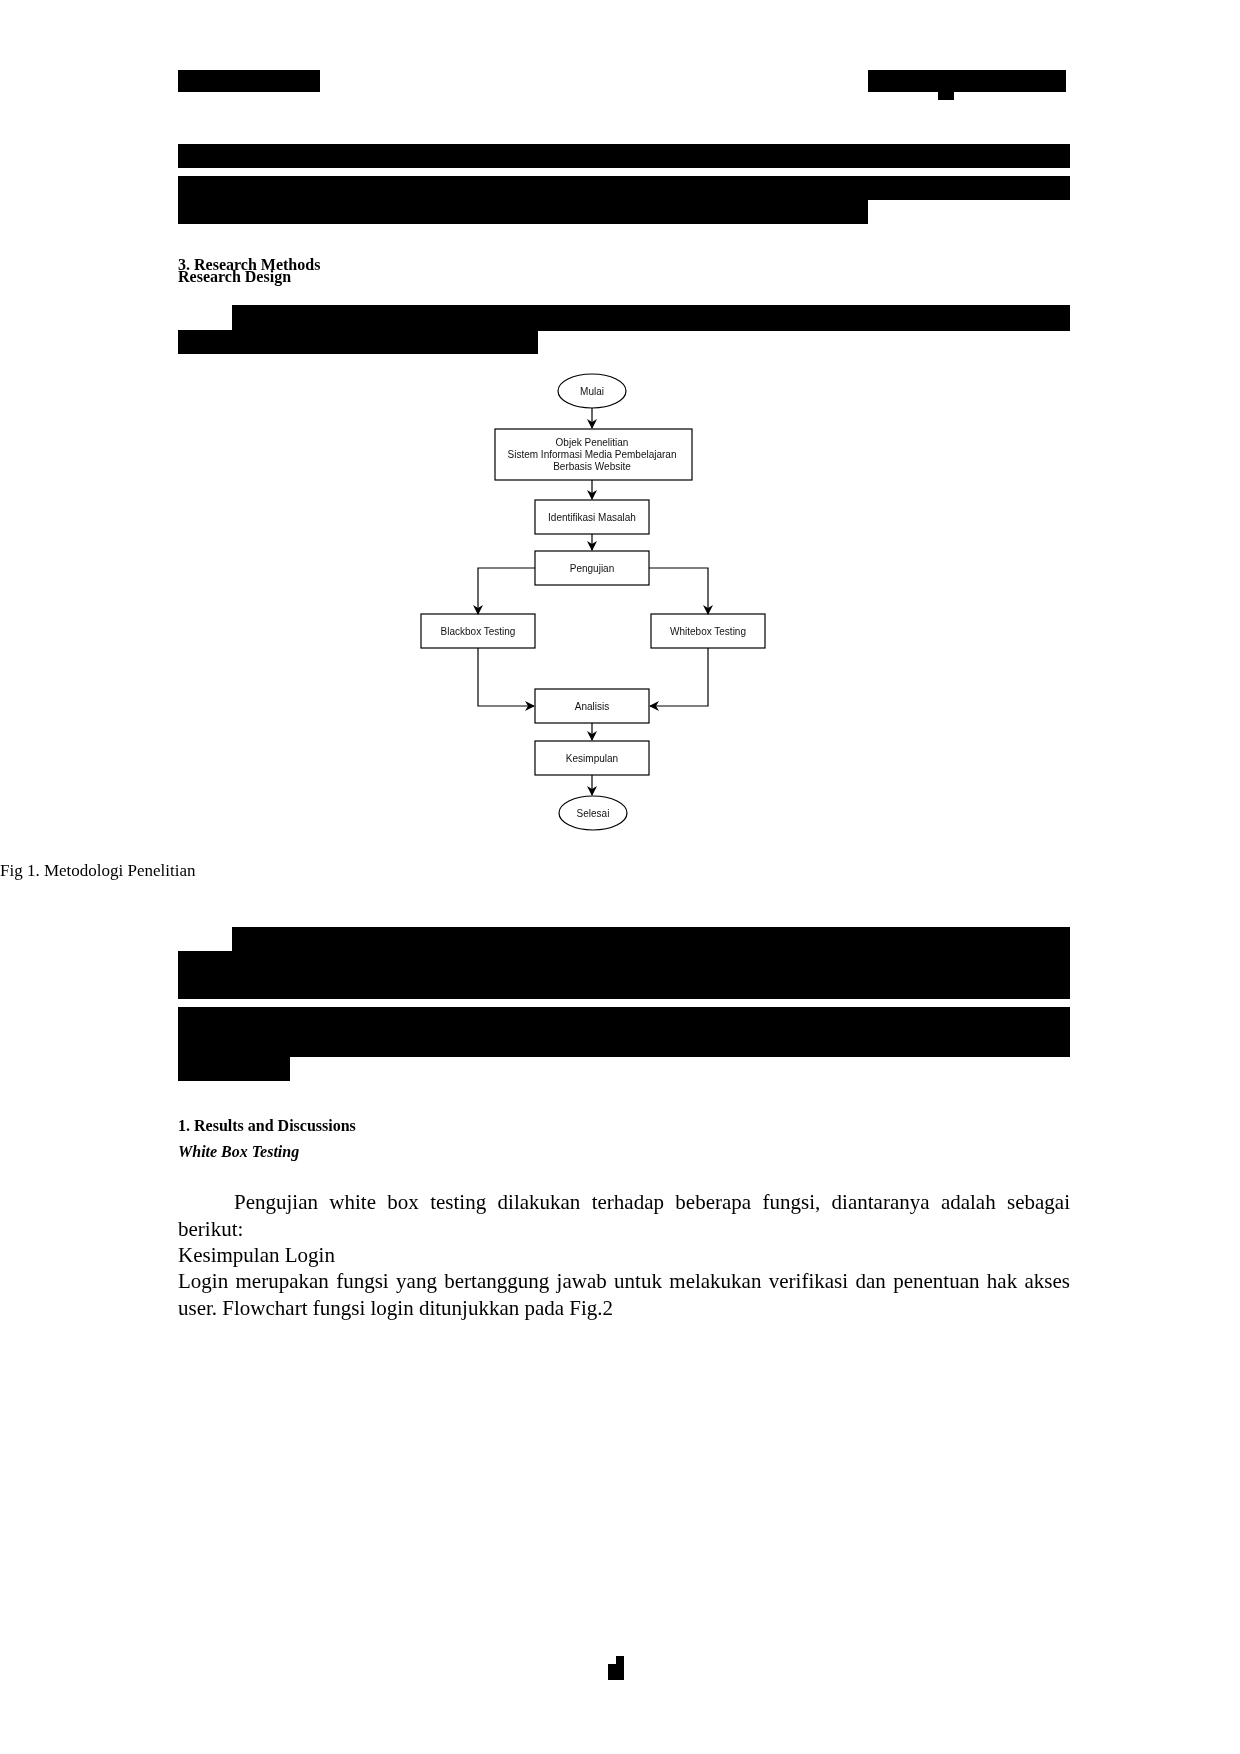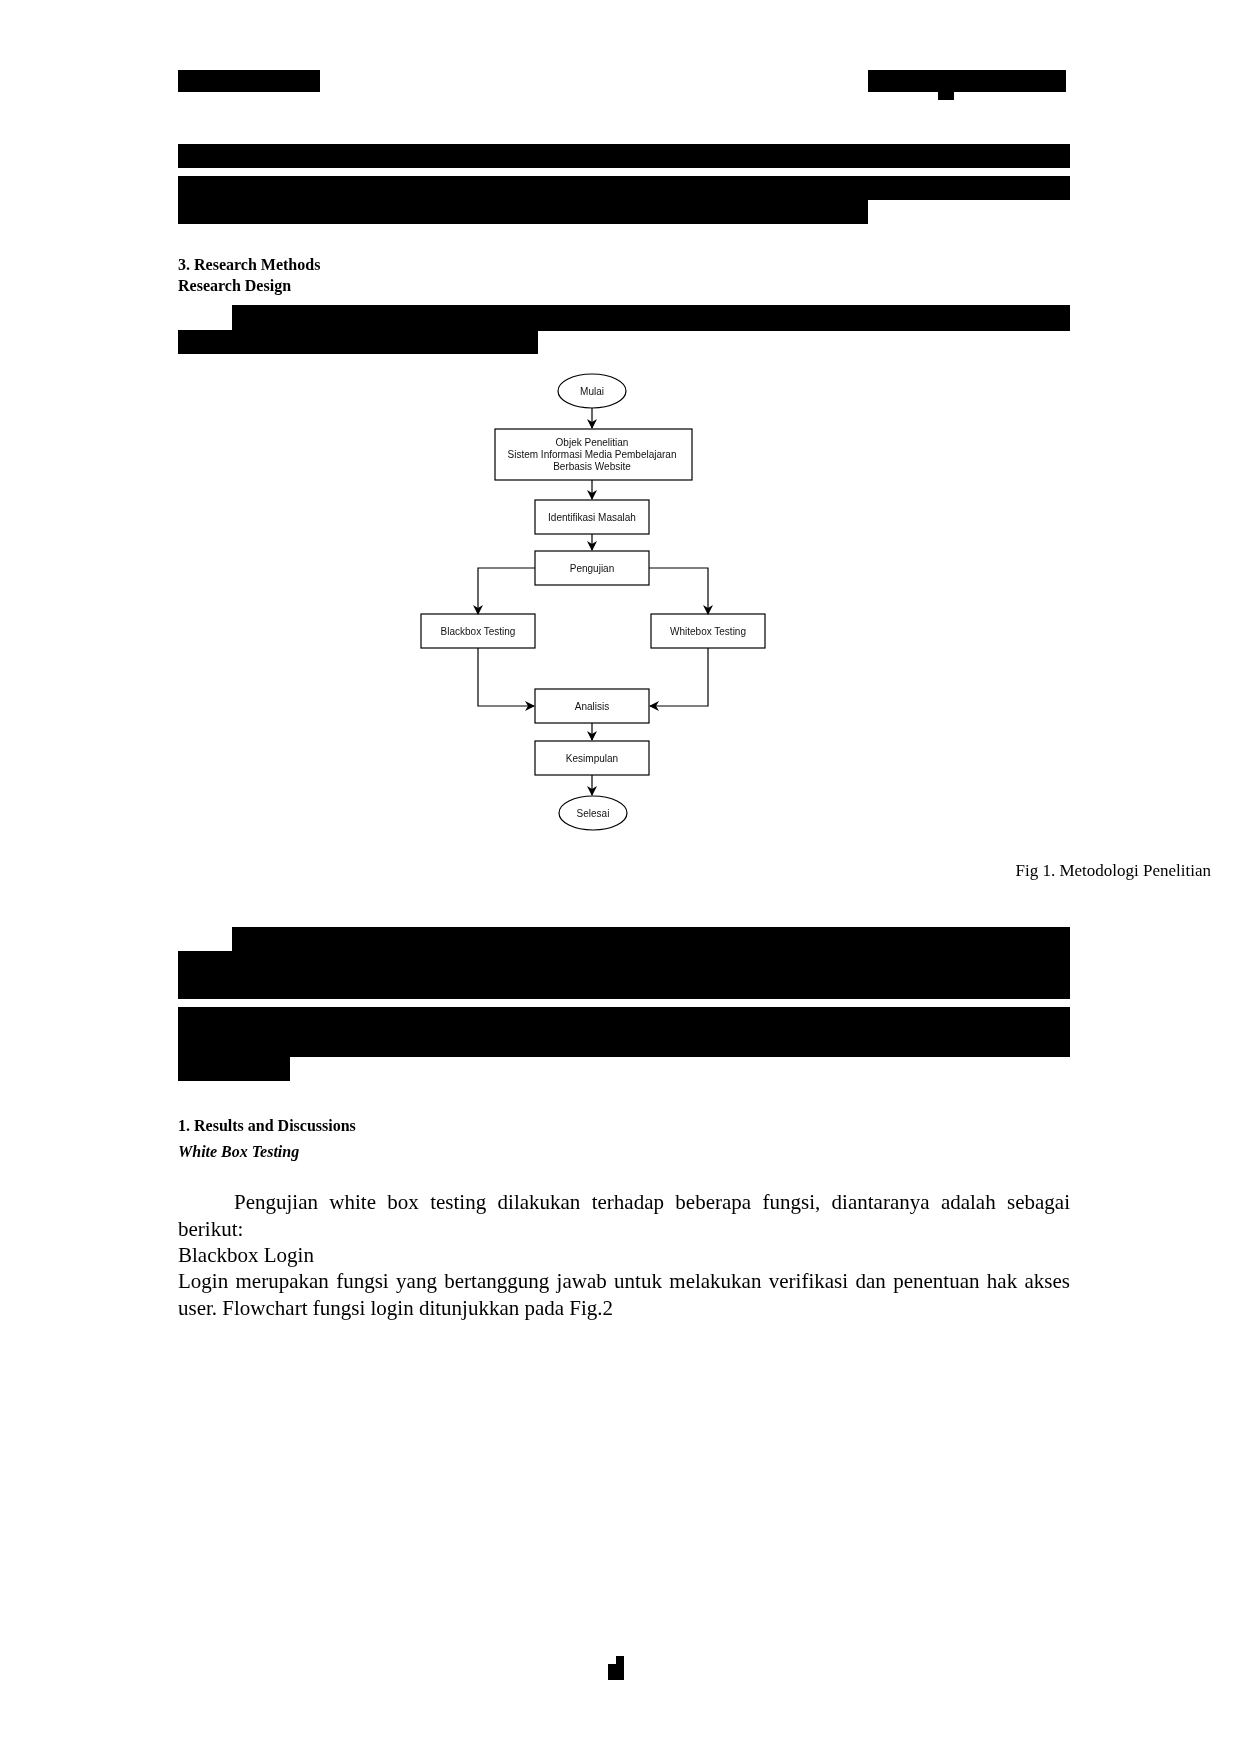--- a/index.html
+++ b/index.html
@@ -3,21 +3,21 @@
 <meta charset="utf-8">
 <style>
   html, body { margin: 0; padding: 0; background: #ffffff; }
   body { width: 1240px; height: 1754px; position: relative; overflow: hidden;
          font-family: "Liberation Serif", "DejaVu Serif", serif; color: #000; }
   .redact { position: absolute; background: #000; }
   .h { position: absolute; left: 178px; font-weight: bold; font-size: 16px; line-height: 26px; }
   .p { position: absolute; left: 178px; width: 892px; font-size: 21px; line-height: 26.5px; text-align: justify; margin-top: 23px; }
   .p.indent { text-indent: 56px; }
   .fig { position: absolute; left: 0; top: 0; }
-  .caption { position: absolute; top: 861px; left: 0; width: 1211px; text-align: right;
+  .caption { position: absolute; top: 861px; left: 0; width: 1211px; text-align: left;
              font-size: 17px; }
   .fc-text { font-family: "Liberation Sans", "DejaVu Sans", sans-serif; font-size: 10px; fill: #111; }
 </style>
 </head>
 <body>
 
 <div>
   <div class="redact" style="left:178px;top:70px;width:142px;height:22px;"></div>
 </div>
 <div>
@@ -25,21 +25,21 @@
   <div class="redact" style="left:938px;top:92px;width:16px;height:8px;"></div>
 </div>
 
 <div>
   <div class="redact" style="left:178px;top:144px;width:892px;height:24px;"></div>
   <div class="redact" style="left:178px;top:176px;width:892px;height:24px;"></div>
   <div class="redact" style="left:178px;top:200px;width:690px;height:24px;"></div>
 </div>
 
 <div class="h" style="top:252px;">3. Research Methods</div>
-<div class="h" style="top:273px;">Research Design</div>
+<div class="h" style="top:264px;">Research Design</div>
 
 <div>
   <div class="redact" style="left:232px;top:305px;width:838px;height:26px;"></div>
   <div class="redact" style="left:178px;top:330px;width:360px;height:24px;"></div>
 </div>
 
 <svg class="fig" width="1240" height="900">
   <defs>
     <marker id="arr" markerWidth="10" markerHeight="10" refX="9" refY="5" orient="auto" markerUnits="userSpaceOnUse">
       <path d="M0,0 L10,5 L0,10 L3,5 Z" fill="#000"></path>
@@ -91,19 +91,19 @@
 <div>
   <div class="redact" style="left:232px;top:927px;width:838px;height:24px;"></div>
   <div class="redact" style="left:178px;top:951px;width:892px;height:48px;"></div>
   <div class="redact" style="left:178px;top:1007px;width:892px;height:50px;"></div>
   <div class="redact" style="left:178px;top:1057px;width:112px;height:24px;"></div>
 </div>
 
 <div class="h" style="top:1113px;">1. Results and Discussions</div>
 <div class="h" style="top:1139px;font-style:italic;">White Box Testing</div>
 <div class="p indent" style="top:1166px;">Pengujian white box testing dilakukan terhadap beberapa fungsi, diantaranya adalah sebagai berikut:</div>
-<div class="p" style="top:1219px;">Blackbox Login</div>
+<div class="p" style="top:1219px;">Kesimpulan Login</div>
 <div class="p" style="top:1245px;">Login merupakan fungsi yang bertanggung jawab untuk melakukan verifikasi dan penentuan hak akses user. Flowchart fungsi login ditunjukkan pada Fig.2</div>
 
 <div>
   <div class="redact" style="left:608px;top:1664px;width:16px;height:16px;"></div>
   <div class="redact" style="left:616px;top:1656px;width:8px;height:8px;"></div>
 </div>
 
 </body></html>

